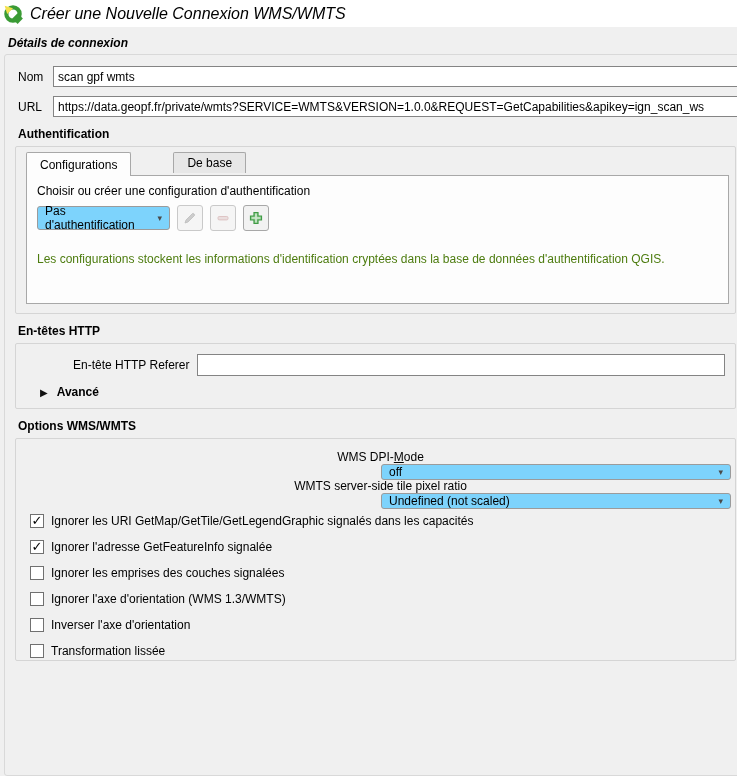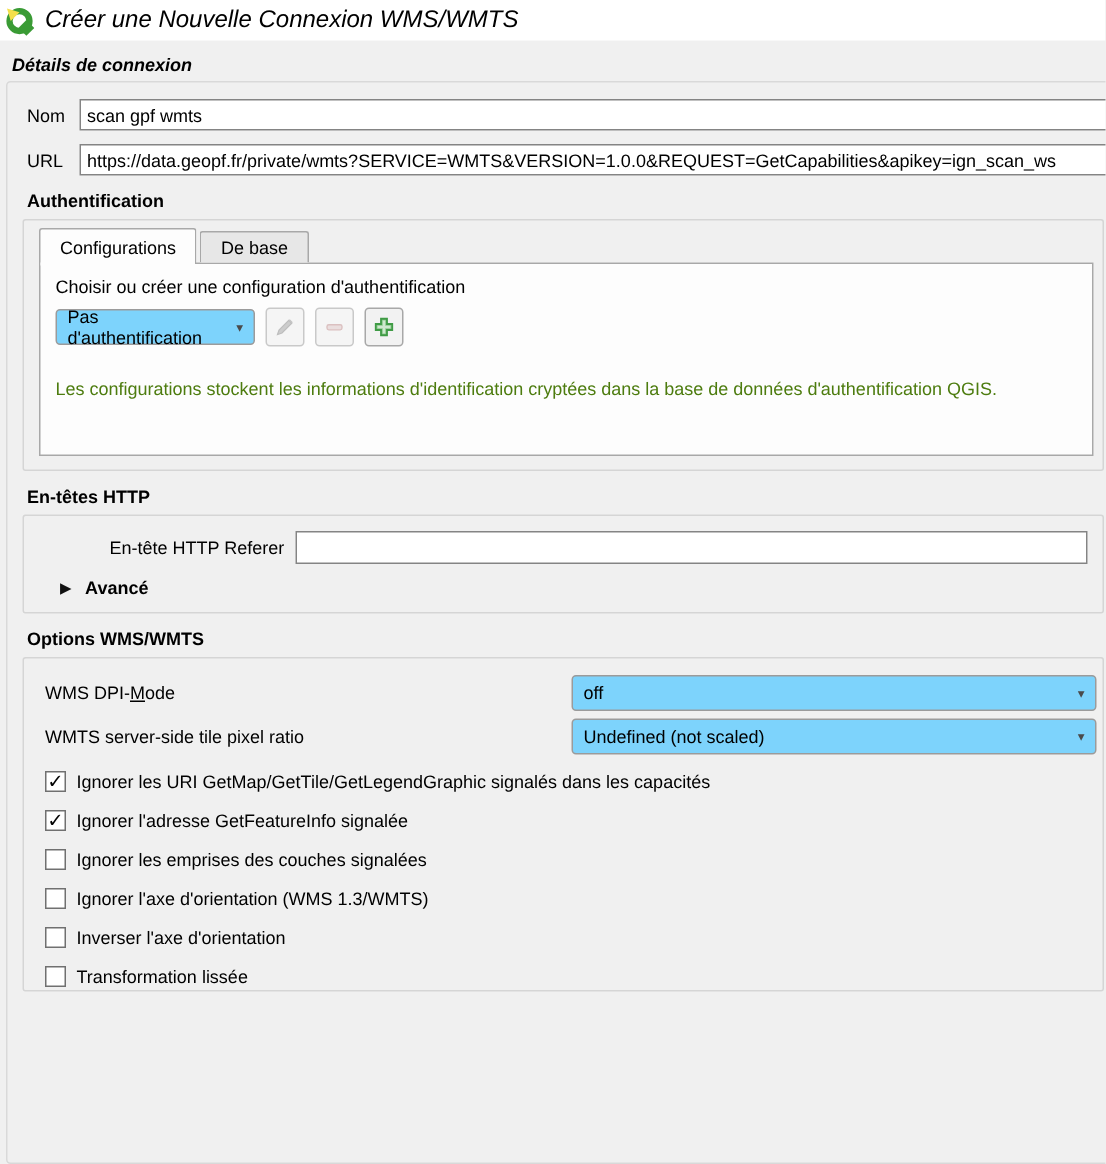--- a/index.html
+++ b/index.html
@@ -53,21 +53,21 @@
 
   .inner-header { font-weight: bold; margin: 10px 0 5px 13px; }
 
   .auth-frame {
     margin: 0 3px 0 10px;
     border: 1px solid #d5d5d5;
     border-radius: 2px;
     height: 168px;
     padding-top: 5px;
   }
-  .tabbar { display: flex; align-items: center; margin-left: 10px; height: 24px; position: relative; z-index: 2; }
+  .tabbar { display: flex; align-items: flex-start; margin-left: 10px; height: 24px; position: relative; z-index: 2; gap: 40px; }
   .tab {
     padding: 4px 13px 4px 13px;
     border: 1px solid #a8a8a8;
     border-bottom: none;
     border-radius: 2px 2px 0 0;
     background: #e7e7e7;
     margin-right: 2px;
     height: 21px;
     display: flex; align-items: center;
     cursor: default;
@@ -124,21 +124,21 @@
   .advanced-row { display: flex; align-items: center; margin: 9px 0 0 10px; font-weight: bold; }
   .advanced-row .tri { font-size: 10px; margin-right: 9px; color: #111; }
 
   .options-frame {
     margin: 0 3px 0 10px;
     border: 1px solid #d5d5d5;
     border-radius: 2px;
     height: 223px;
     padding: 11px 4px 0 14px;
   }
-  .opt-row { display: flex; align-items: center; height: 24px; margin-bottom: 5px; }
+  .opt-row { display: flex; align-items: center; height: 24px; margin-bottom: 5px; flex-direction: column; }
   .opt-row .opt-label { flex: none; }
   .opt-row .combo.opt-combo { margin-left: auto; width: 350px; justify-content: space-between; }
   .mn { text-decoration: underline; }
 
   .cb-row { display: flex; align-items: center; height: 26px; }
   .checkbox {
     width: 14px; height: 14px;
     border: 1px solid #707070;
     background: #fff;
     margin-right: 7px;

